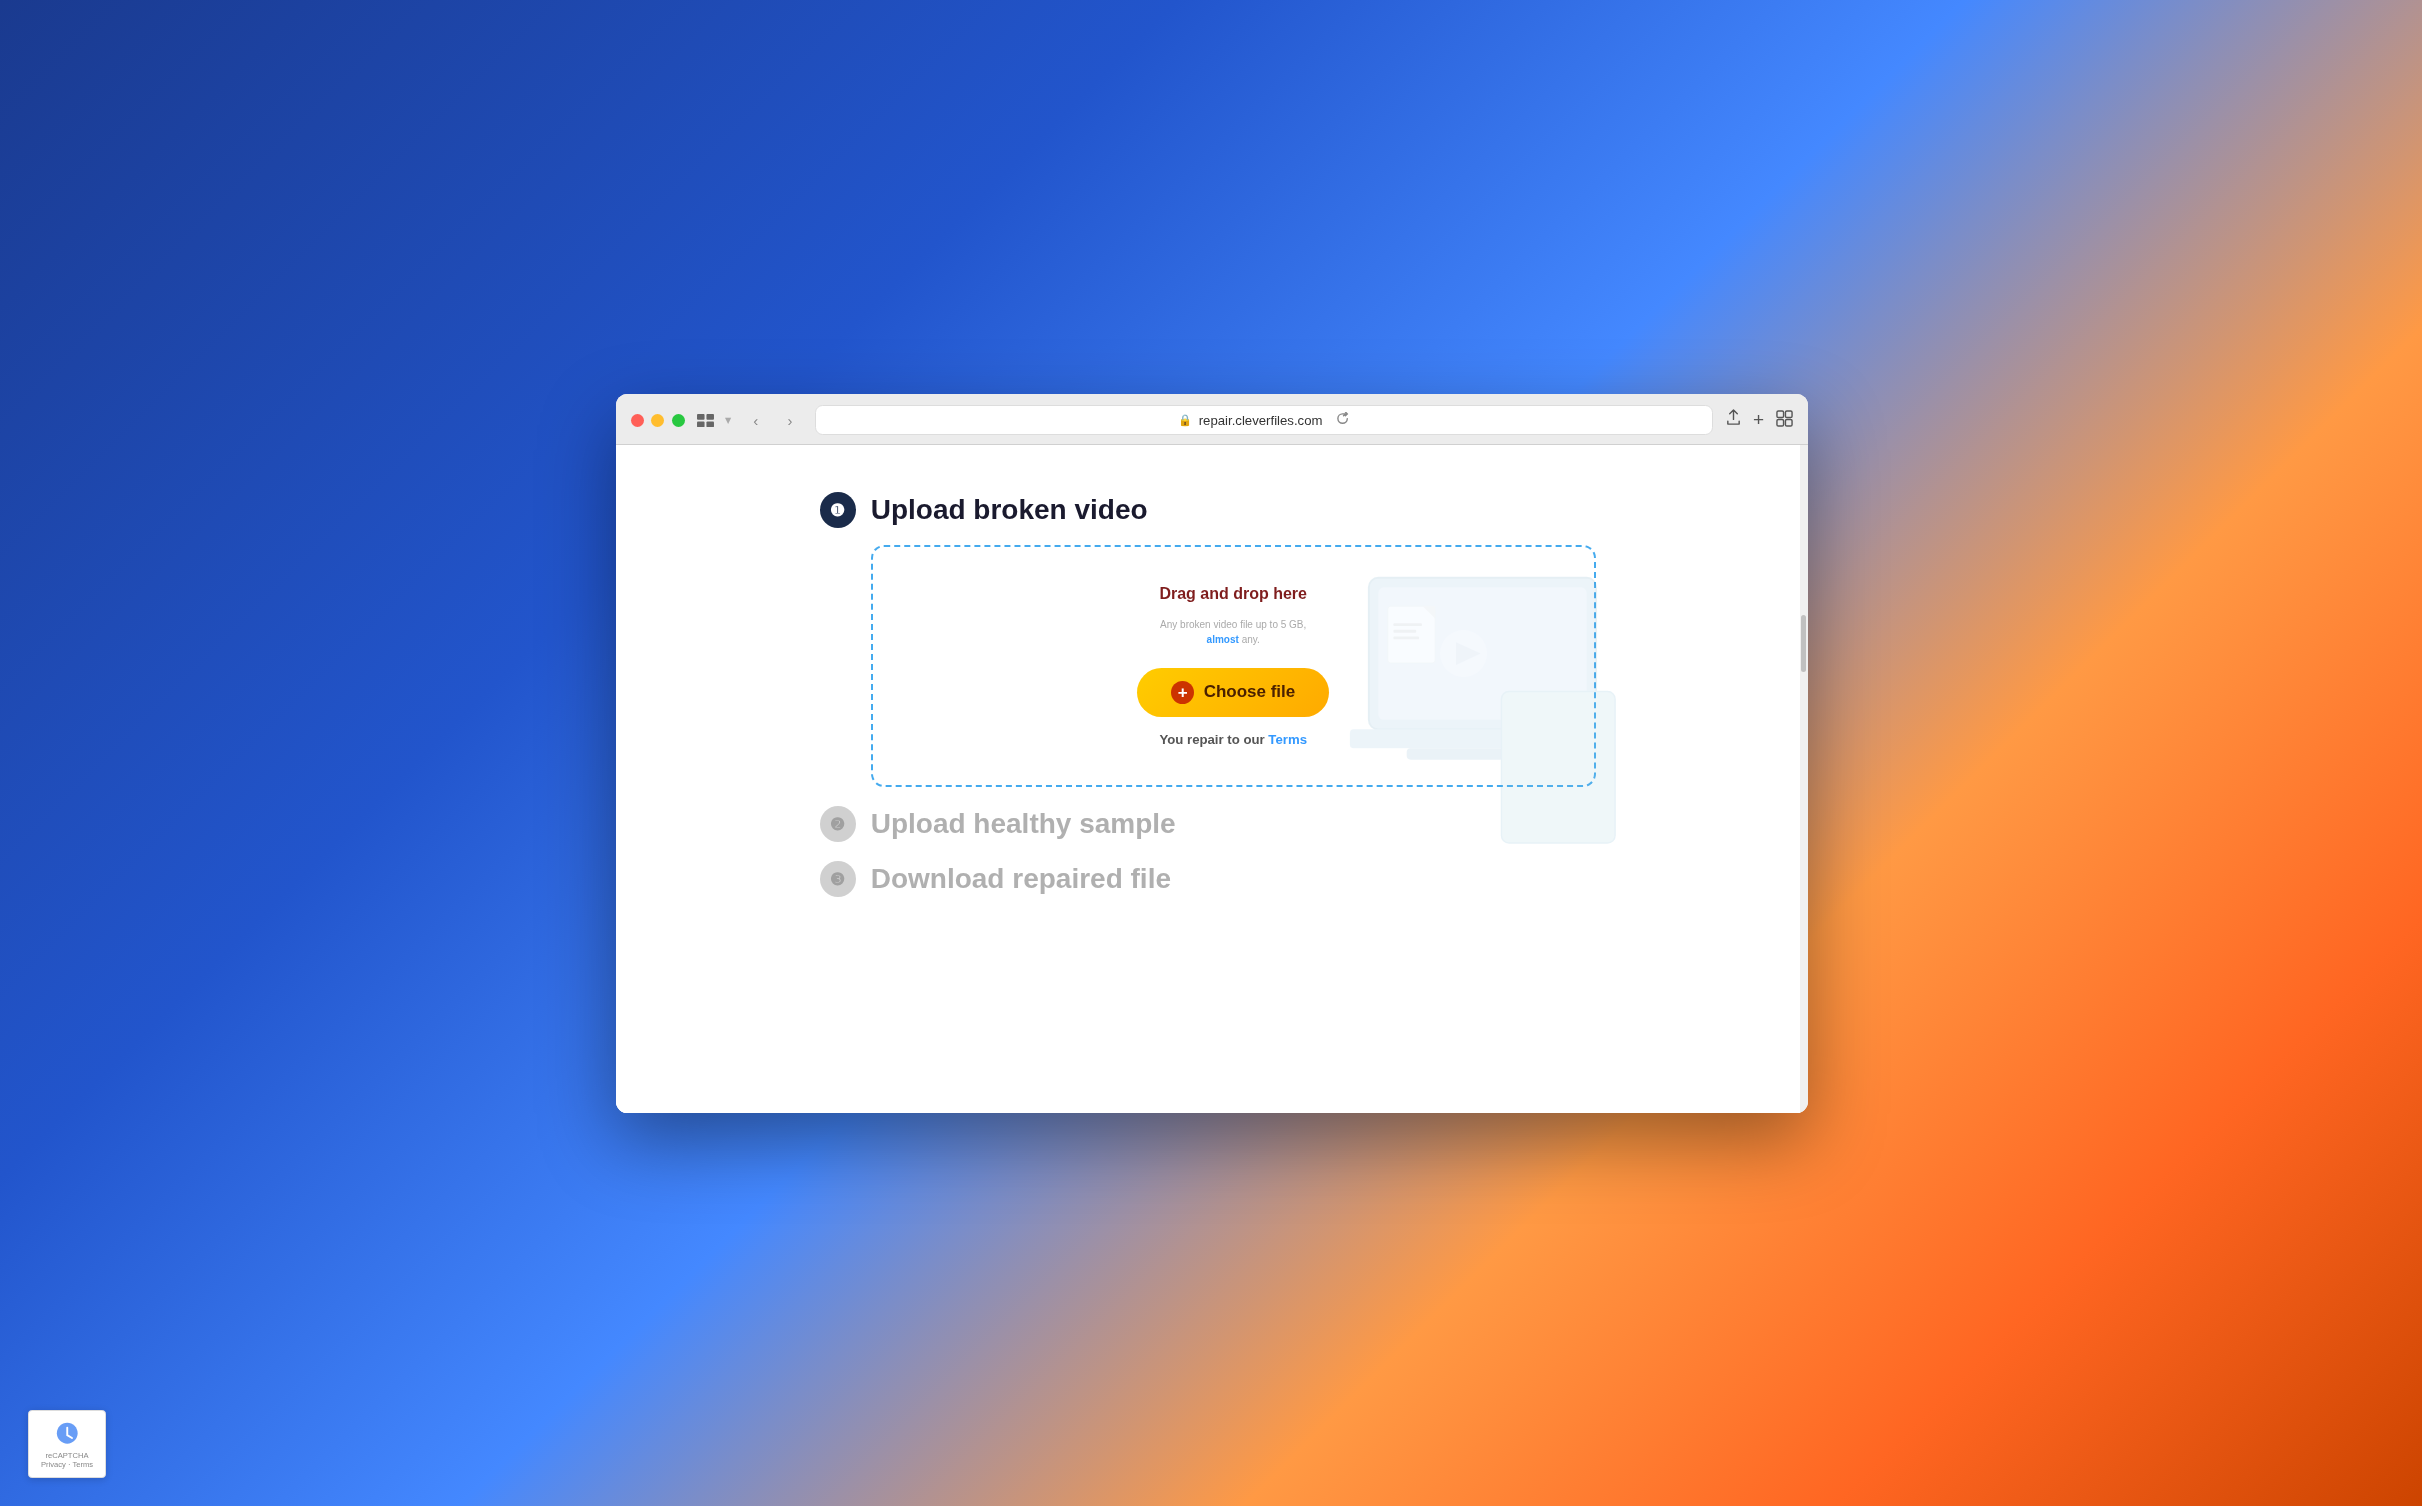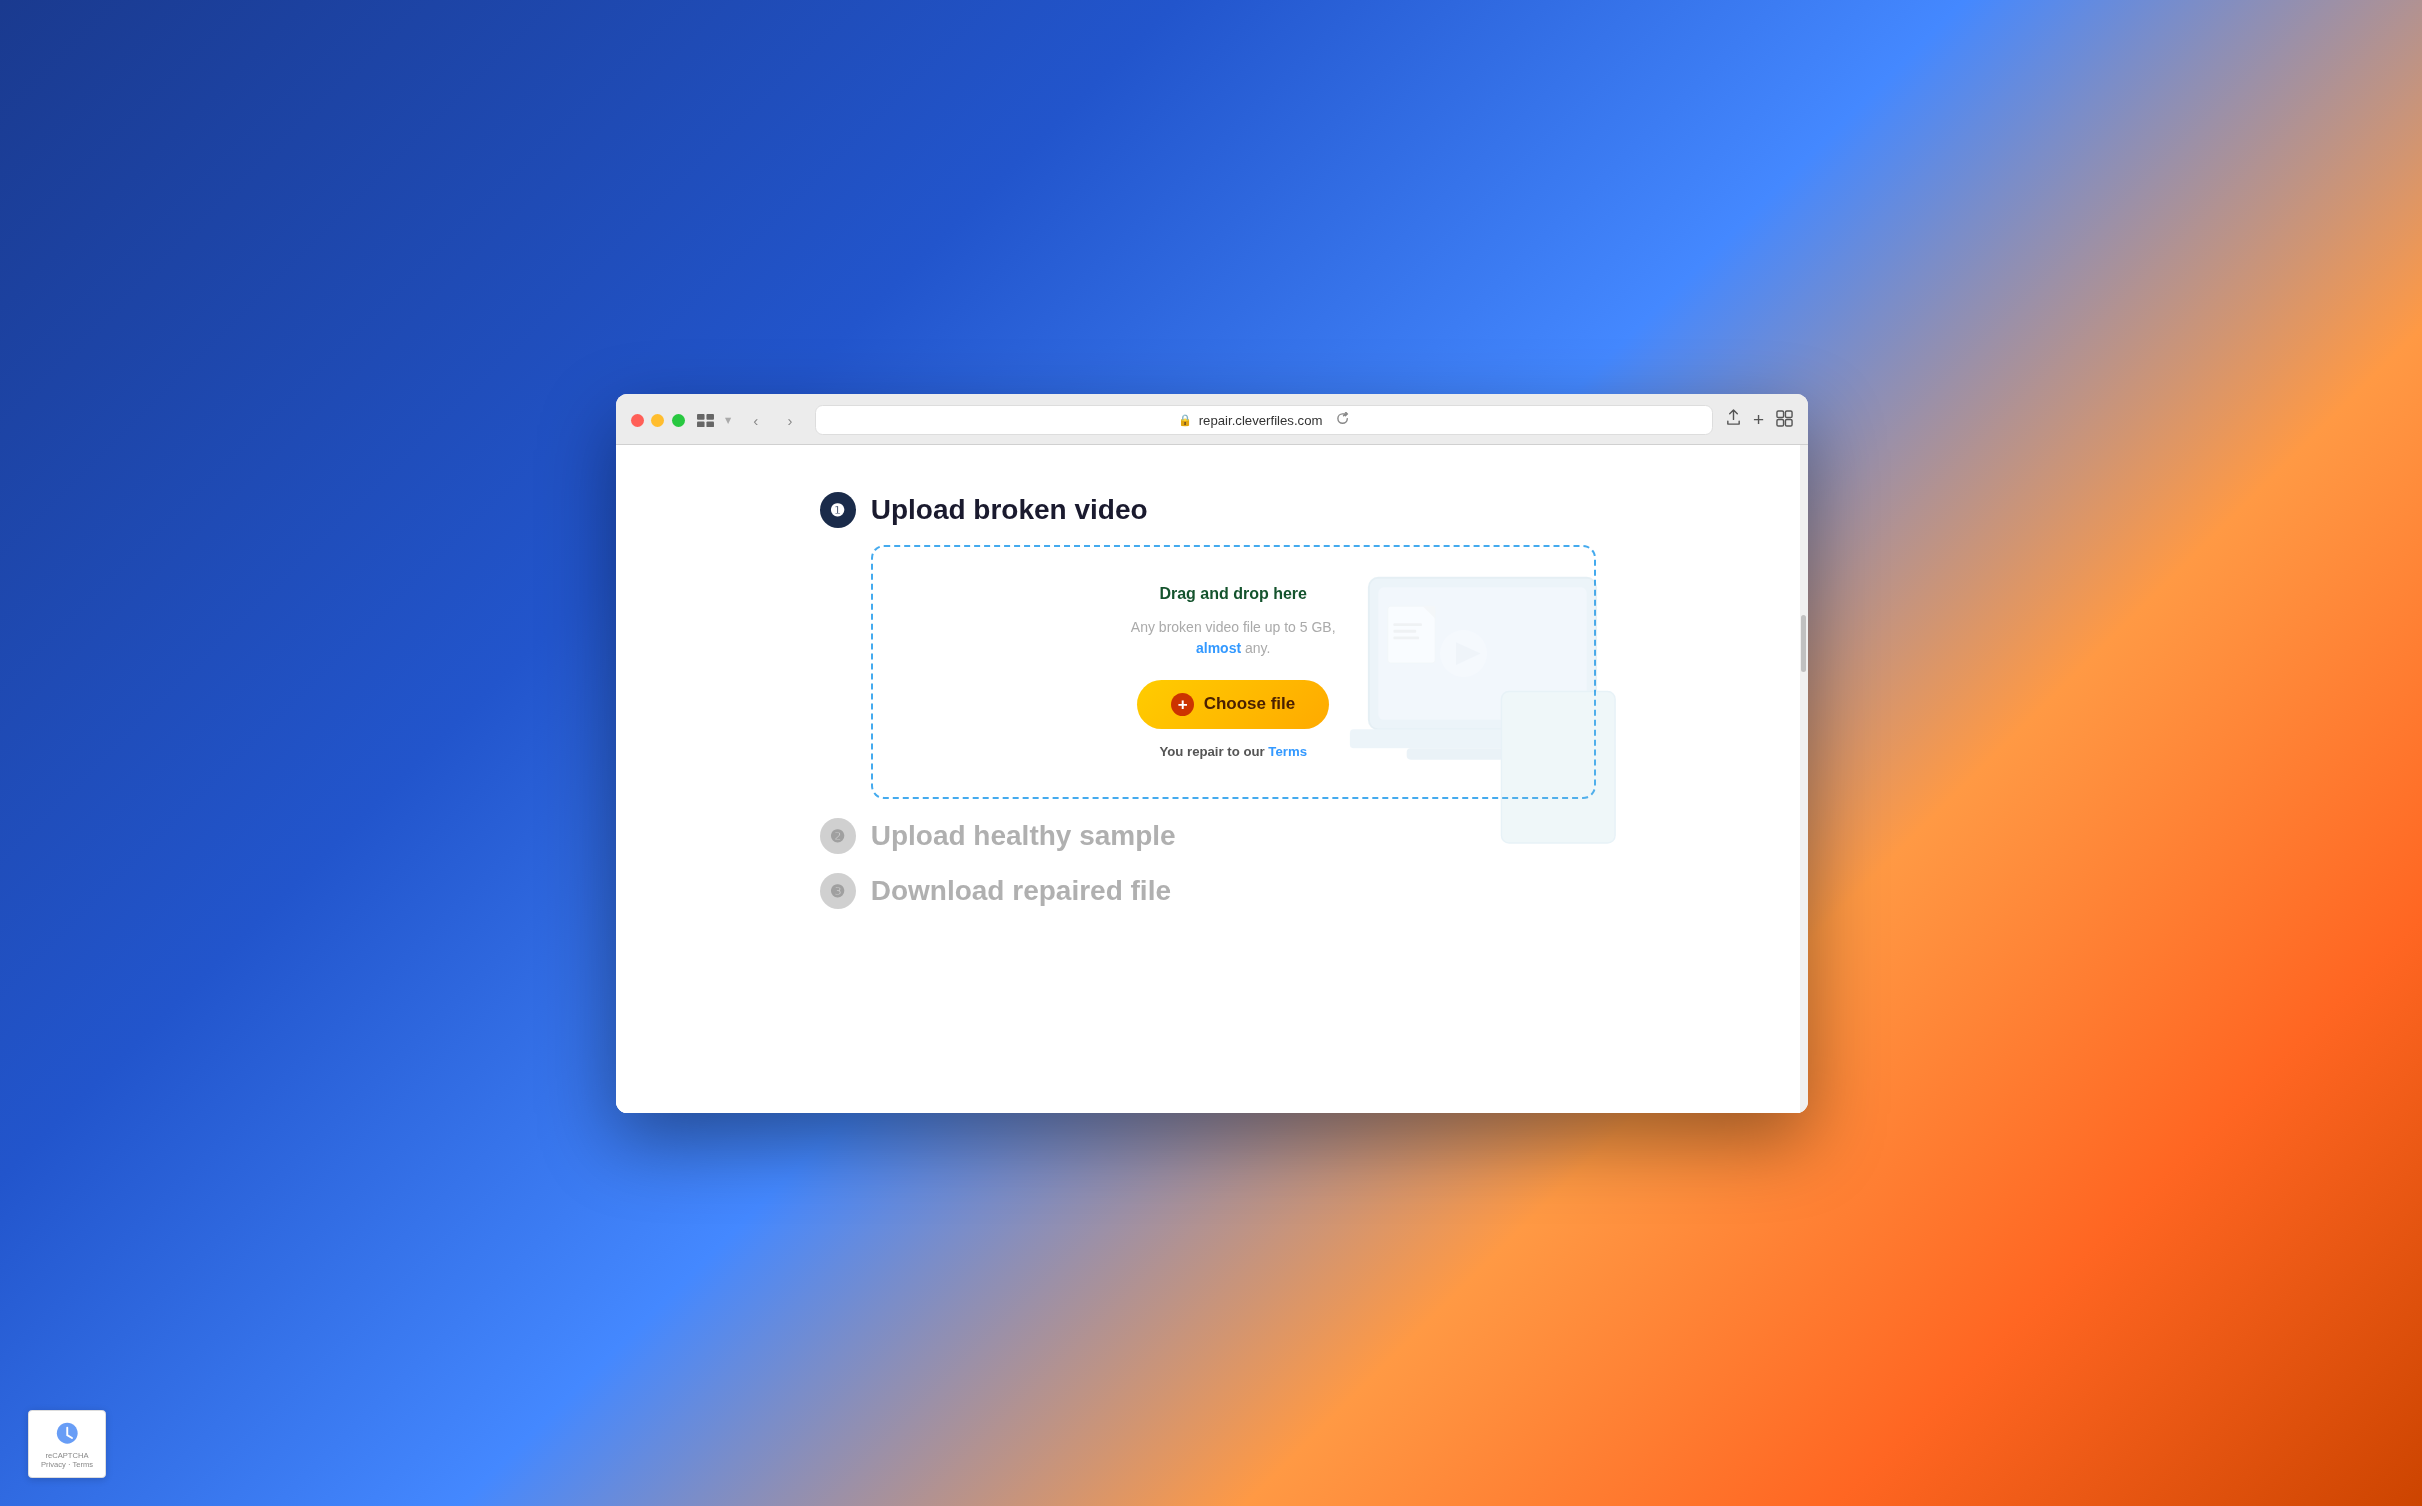--- a/index.html
+++ b/index.html
@@ -281,26 +281,26 @@
       border-radius: 13.2px;
       padding: 38px 28px;
       text-align: center;
       background: white;
       margin-left: 51px;
     }
 
     .dropzone-title {
       font-size: 16px;
       font-weight: 600;
-      color: #14532d;
+      color: #7f1d1d;
       margin-bottom: 13.2px;
     }
 
     .dropzone-subtitle {
-      font-size: 14px;
+      font-size: 10px;
       color: #aaa;
       margin-bottom: 21px;
       line-height: 1.5;
     }
 
     .dropzone-subtitle a {
       color: #3399ff;
       text-decoration: none;
       font-weight: 500;
     }

